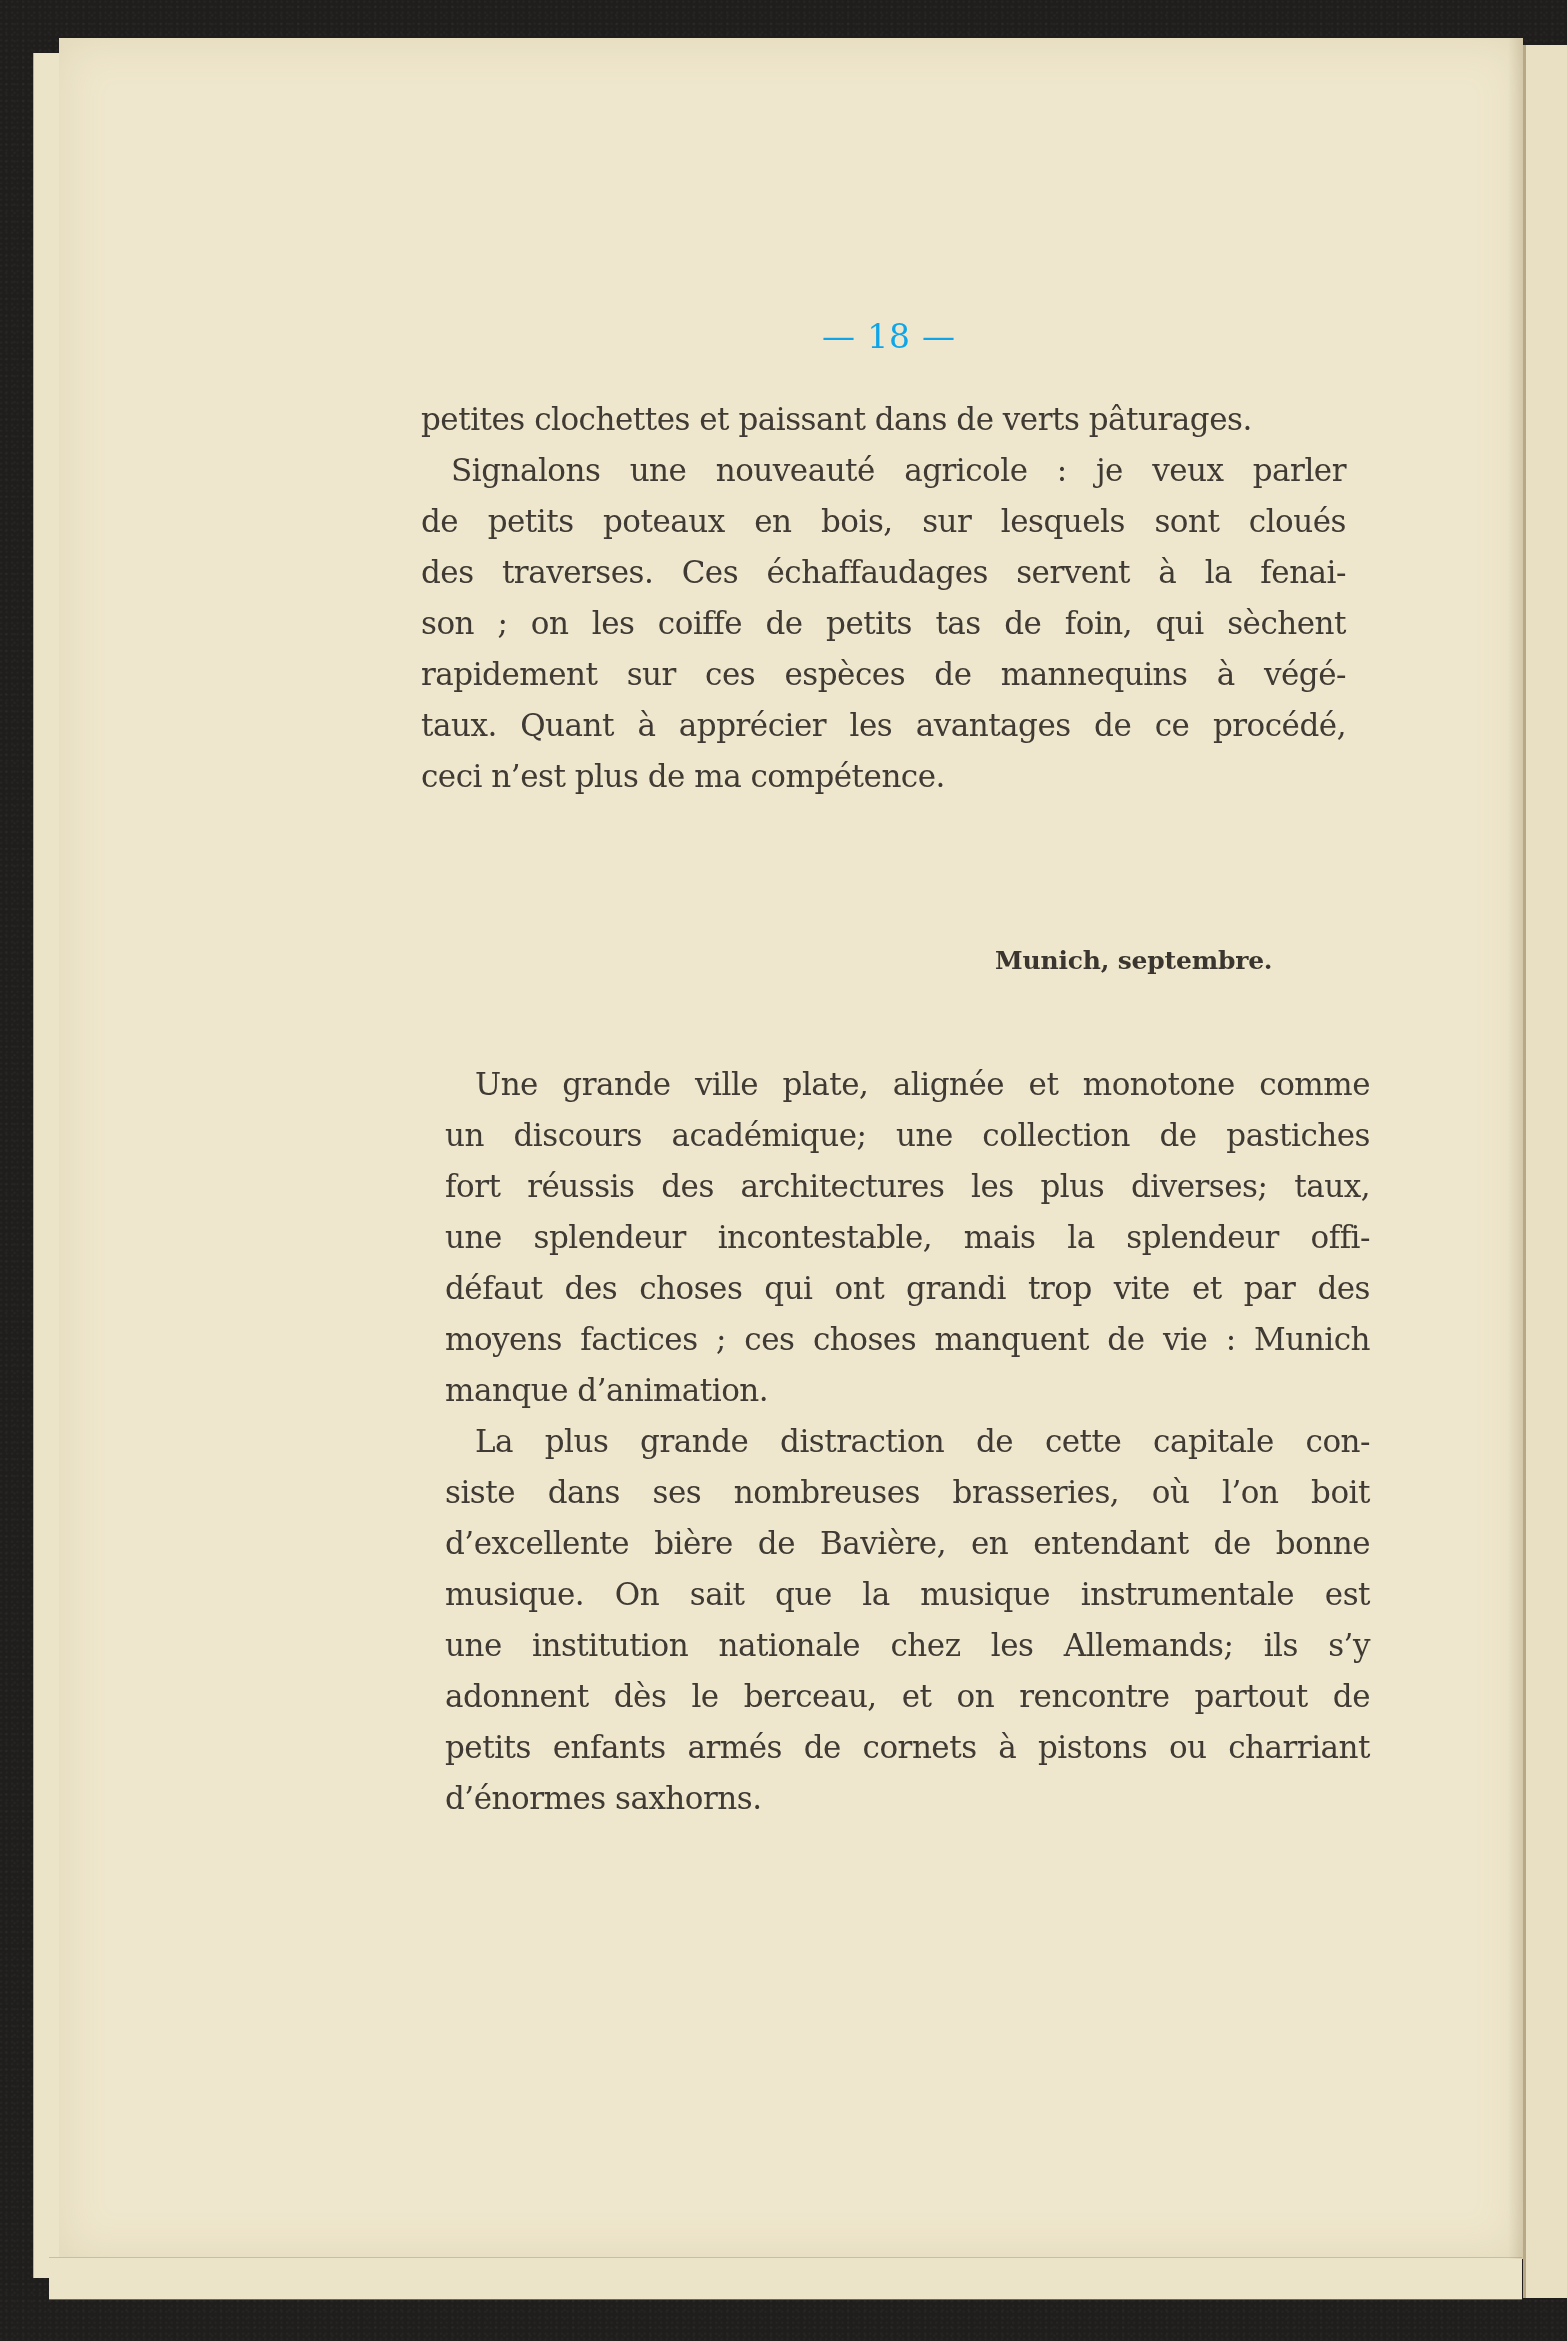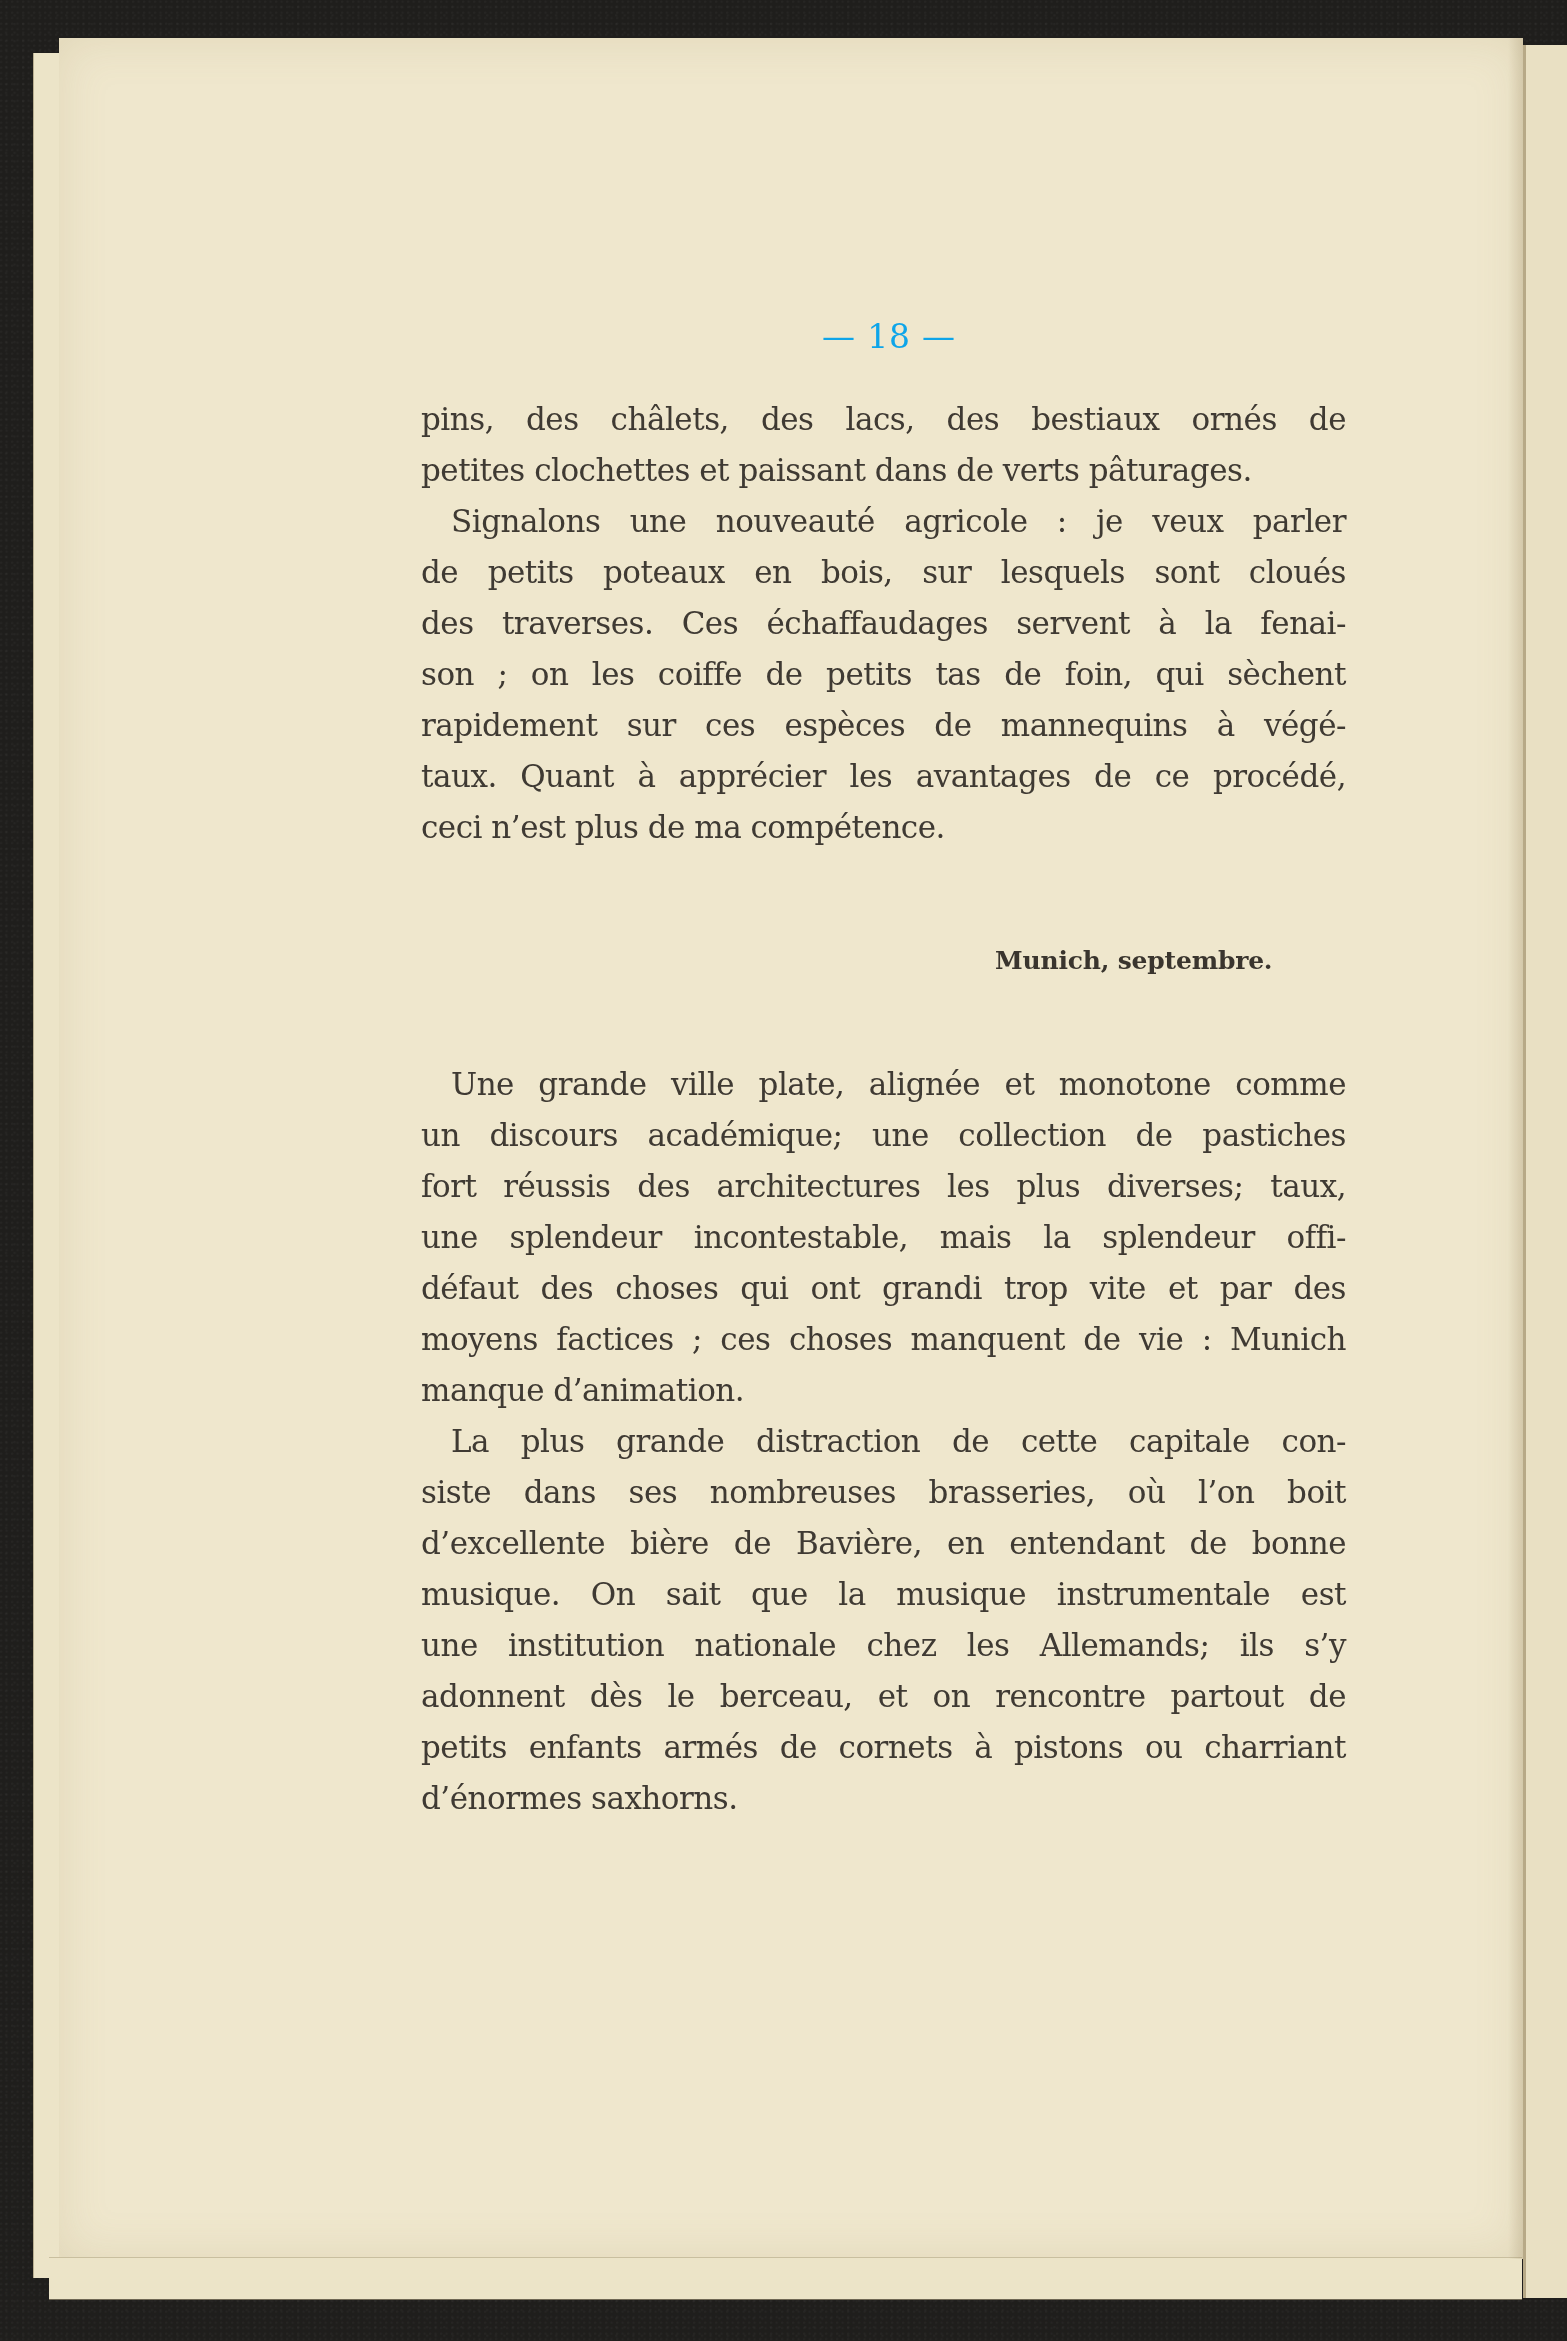--- a/index.html
+++ b/index.html
@@ -106,34 +106,33 @@
 <div class="backdrop-noise"></div>
 <div class="page-stack-left"></div>
 <div class="next-page"></div>
 <div class="page"></div>
 <div class="page-stack-bottom"></div>
 <div class="gutter-shadow"></div>
 
 <div class="page-number">— 18 —</div>
 
 <div class="text-block" style="top:394px;">
-  <span class="line">pins, des châlets, des lacs, des bestiaux ornés de</span>
   <span class="line last">petites clochettes et paissant dans de verts pâturages.</span>
   <span class="line indent">Signalons une nouveauté agricole : je veux parler</span>
   <span class="line">de petits poteaux en bois, sur lesquels sont cloués</span>
   <span class="line">des traverses. Ces échaffaudages servent à la fenai-</span>
   <span class="line">son ; on les coiffe de petits tas de foin, qui sèchent</span>
   <span class="line">rapidement sur ces espèces de mannequins à végé-</span>
   <span class="line">taux. Quant à apprécier les avantages de ce procédé,</span>
   <span class="line last">ceci n’est plus de ma compétence.</span>
 </div>
 
 <div class="signature">Munich, septembre.</div>
 
-<div class="text-block" style="top:1059px;">
+<div class="text-block" style="top:1059px;margin-left:24px;">
   <span class="line indent">Une grande ville plate, alignée et monotone comme</span>
   <span class="line">un discours académique; une collection de pastiches</span>
   <span class="line">fort réussis des architectures les plus diverses; taux,</span>
   <span class="line">une splendeur incontestable, mais la splendeur offi-</span>
   <span class="line">défaut des choses qui ont grandi trop vite et par des</span>
   <span class="line">moyens factices ; ces choses manquent de vie : Munich</span>
   <span class="line last">manque d’animation.</span>
   <span class="line indent">La plus grande distraction de cette capitale con-</span>
   <span class="line">siste dans ses nombreuses brasseries, où l’on boit</span>
   <span class="line">d’excellente bière de Bavière, en entendant de bonne</span>

